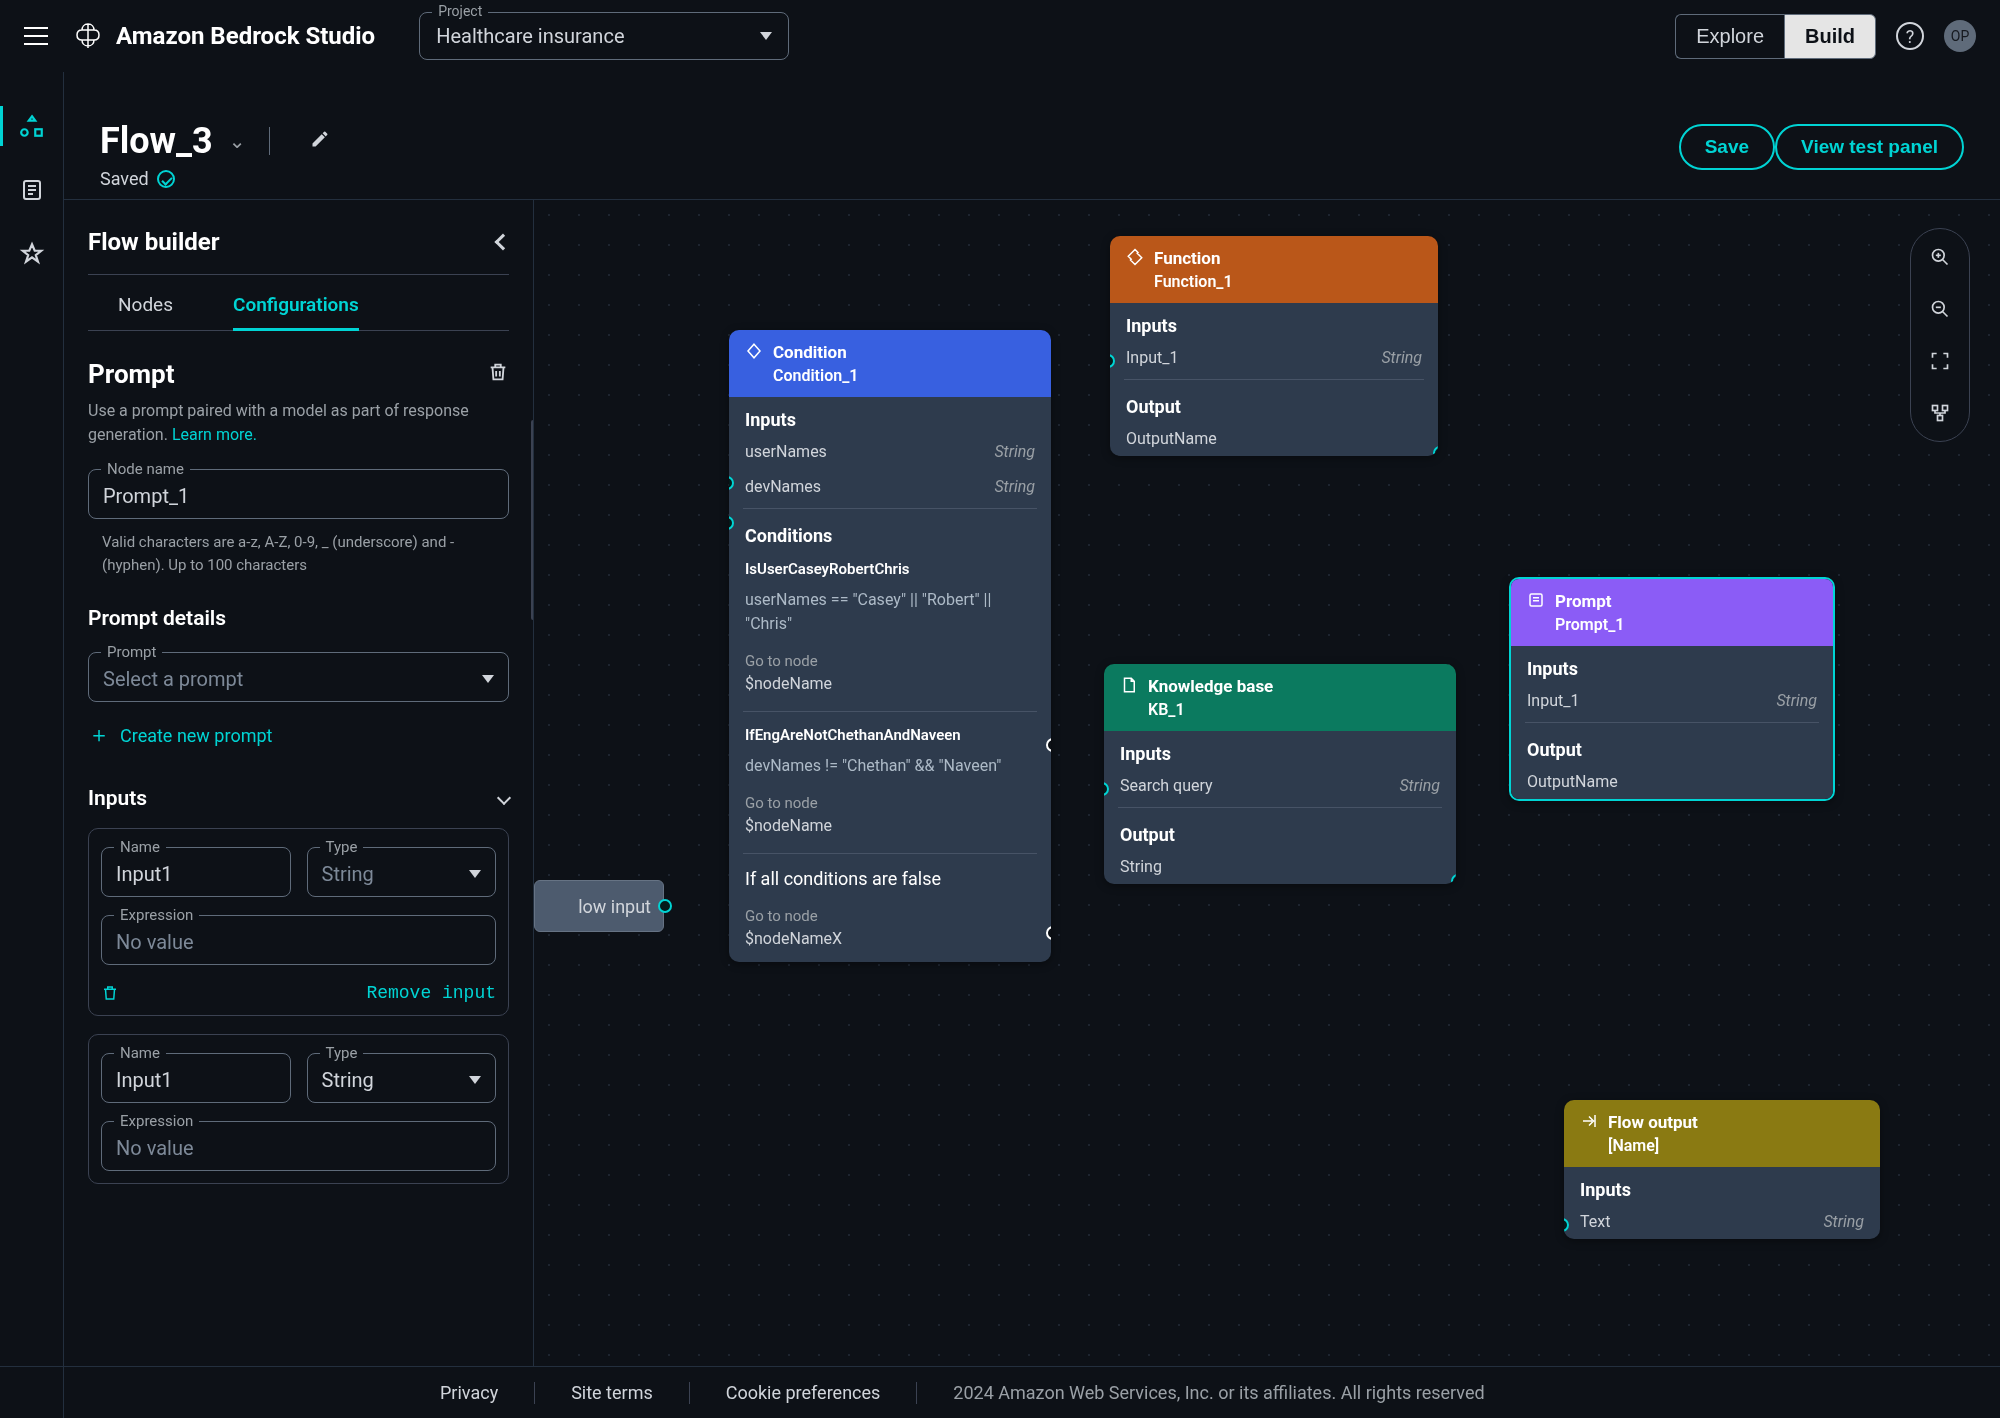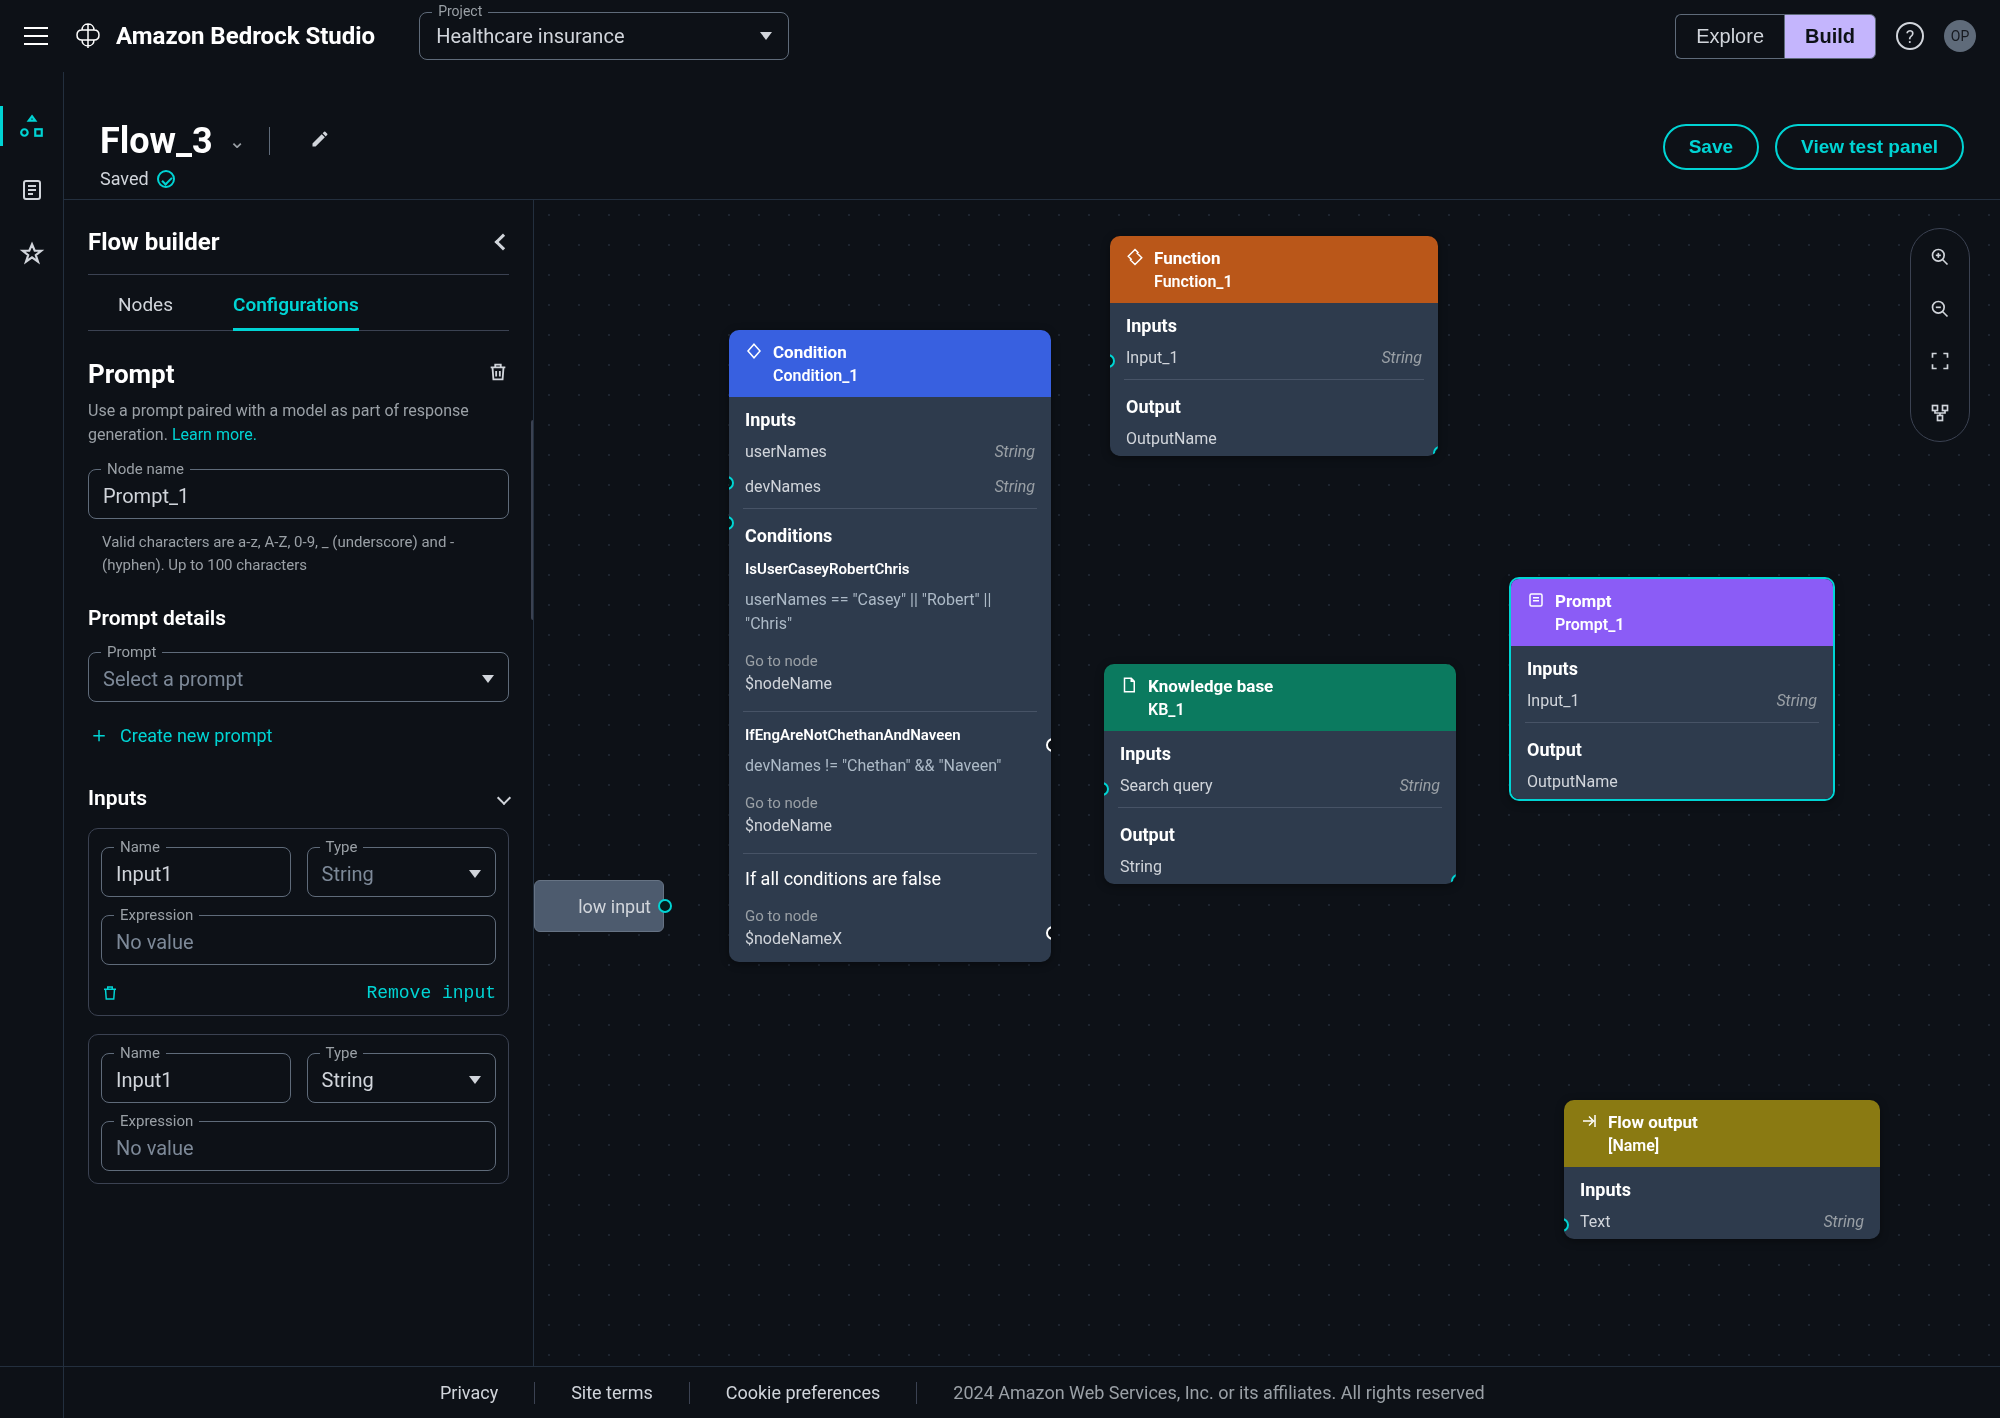--- a/index.html
+++ b/index.html
@@ -25,41 +25,41 @@
 .logo { display:flex; align-items:center; gap:12px;}
 .logo-text { font-size:24px; font-weight:700; color:#fff;}
 .brain-icon { width:32px; height:32px; }
 .project-select { border:1px solid #5f6b7a; border-radius:8px; height:48px; width:370px; display:flex; align-items:center; padding:0 16px; justify-content:space-between; position:relative; margin-left:20px;}
 .fieldset-label { position:absolute; top:-10px; left:12px; background:#0d1117; padding:0 6px; font-size:14px; color:#9aa0a6;}
 .proj-name { font-size:20px; color:#d1d5db;}
 .caret-down { width:0; height:0; border-left:6px solid transparent; border-right:6px solid transparent; border-top:8px solid #d1d5db;}
 .topbar-right { margin-left:auto; display:flex; align-items:center; gap:20px;}
 .tab-btn { padding:10px 20px; font-size:20px; border:1px solid #5f6b7a; background:transparent; color:#d1d5db; cursor:pointer;}
 .tab-btn.explore { border-radius:6px 0 0 6px; border-right:none;}
-.tab-btn.build { background:#c4b5fd; color:#0d1117; border-radius:0 6px 6px 0; font-weight:600;}
+.tab-btn.build { background:#e5e5e5; color:#0d1117; border-radius:0 6px 6px 0; font-weight:600;}
 .help-icon { width:28px; height:28px; border:2px solid #d1d5db; border-radius:50%; display:flex; align-items:center; justify-content:center; font-size:18px;}
 .avatar { width:32px; height:32px; border-radius:50%; background:#5f6b7a; display:flex; align-items:center; justify-content:center; font-size:14px; color:#16191f;}
 
 
 .left-rail { position:absolute; left:0; top:72px; bottom:0; width:64px; border-right:1px solid #232f3e; display:flex; flex-direction:column; align-items:center; padding-top:40px; gap:36px;}
 .rail-icon { width:28px; height:28px; display:flex; align-items:center; justify-content:center; cursor:pointer;}
 .rail-icon.active { position:relative;}
 .rail-icon.active::before { content:""; position:absolute; left:-18px; top:-6px; bottom:-6px; width:3px; background:#00d4d4;}
 
 
 .subhead { position:absolute; left:64px; right:0; top:100px; height:100px; padding:20px 36px 0; border-bottom:1px solid #232f3e;}
 .flow-title-row { display:flex; align-items:center; gap:16px;}
 .flow-title { font-size:36px; font-weight:700; color:#fff;}
 .chev { font-size:20px; color:#9aa0a6;}
 .pencil { color:#d1d5db; margin-left:16px;}
 .divider-v { width:1px; height:28px; background:#5f6b7a; margin:0 8px;}
 .saved-row { display:flex; align-items:center; gap:8px; margin-top:6px; font-size:18px;}
 .check-circle { width:18px; height:18px; border:2px solid #00d4d4; border-radius:50%; position:relative;}
 .check-circle::after { content:""; position:absolute; left:3px; top:5px; width:8px; height:4px; border-left:2px solid #00d4d4; border-bottom:2px solid #00d4d4; transform:rotate(-45deg);}
-.subhead-actions { position:absolute; right:36px; top:24px; display:flex; gap:16px;}
+.subhead-actions { position:absolute; right:36px; top:24px; display:flex; }
 .action-btn { border:2px solid #00d4d4; color:#00d4d4; background:transparent; padding:10px 24px; border-radius:24px; font-size:19px; font-weight:600; cursor:pointer;}
 
 
 .config-panel { position:absolute; left:64px; top:200px; bottom:52px; width:470px; border-right:1px solid #232f3e; overflow:hidden; padding:28px 24px 0;}
 .panel-title-row { display:flex; justify-content:space-between; align-items:center;gap:40px;}
 .panel-title { font-size:24px; font-weight:700; color:#fff;}
 .collapse-chev { width:12px; height:12px; border-left:3px solid #d1d5db; border-bottom:3px solid #d1d5db; transform:rotate(45deg);}
 .panel-divider { border:none; border-top:1px solid #3b4252; margin:18px 0;}
 .tabs-row { display:flex; gap:60px; font-size:19px; padding:0 30px;}
 .tab-item { padding-bottom:12px; cursor:pointer; color:#d1d5db;}

